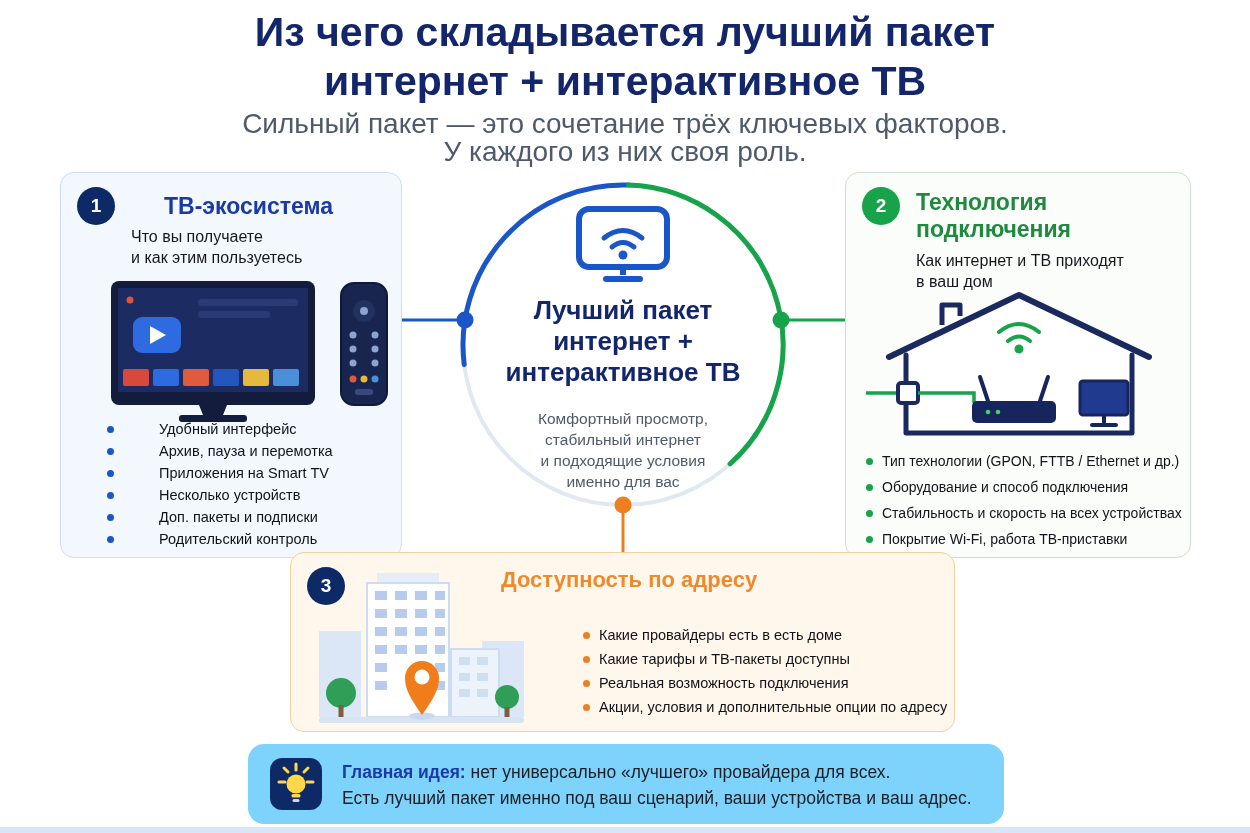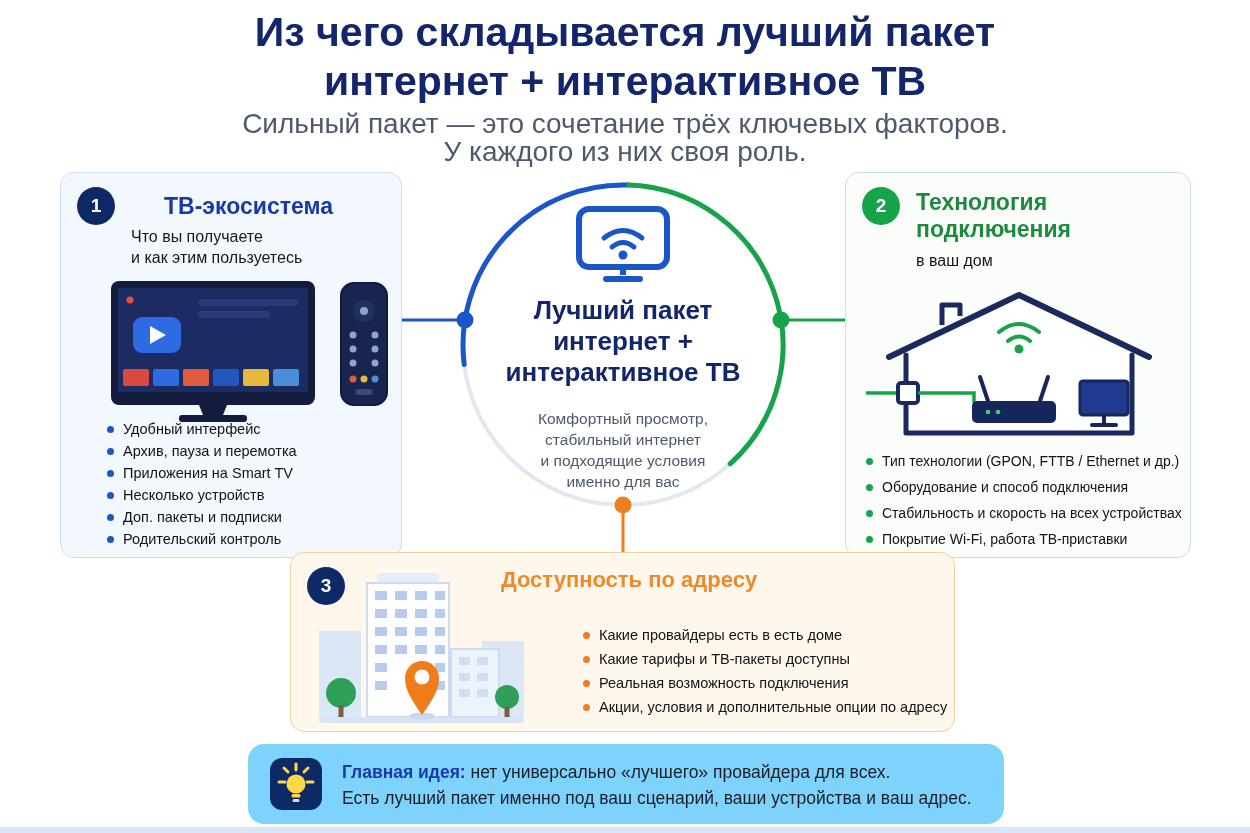--- a/index.html
+++ b/index.html
@@ -36,21 +36,21 @@
   .tv-sub   { left: 70px; top: 53px; }
   .tech-sub { left: 70px; top: 77px; }
   .addr-sub { left: 210px; top: 46px; font-size: 15px; }
   .illus { position: absolute; }
   .tv-illus    { left: 42px; top: 104px; }
   .house-illus { left: 18px; top: 116px; }
   .bldg-illus  { left: 28px; top: 12px; }
   
   ul.bullets { list-style: none; margin: 0; padding: 0; position: absolute; }
   .bullets li { display: flex; align-items: flex-start; font-size: 14.5px; color: #101317; line-height: 16px; }
-  .tv-bullets   { left: 46px;  top: 248px; }  .tv-bullets li   { margin-bottom: 6px; }
+  .tv-bullets   { left: 46px;  top: 248px; }  .tv-bullets li   { margin-bottom: 6px; gap: 36px; }
   .tech-bullets { left: 20px;  top: 280px; }  .tech-bullets li { margin-bottom: 10px; font-size: 14px; text-align: center; }
   .addr-bullets { left: 292px; top: 74px; }   .addr-bullets li { margin-bottom: 8px; }
   .dot { width: 7px; height: 7px; border-radius: 50%; flex: 0 0 auto; margin: 5px 9px 0 0; }
   .dot-blue   { background: #1a56c8; }
   .dot-green  { background: #17a34a; }
   .dot-orange { background: #ee7f1e; }
   
   .connector-layer { position: absolute; left: 0; top: 0; pointer-events: none; }
   .center-box { position: absolute; left: 473px; top: 205px; width: 300px; text-align: center; }
   .center-title { font-size: 26px; font-weight: 800; color: #13266b; line-height: 31px; margin-top: 8px; }
@@ -160,20 +160,21 @@
     </ul>
   </div>
 
   <div class="card card-tech">
     <div class="badge badge-green">2</div>
     <div class="card-title tech-title">
       <div>Технология</div>
       <div>подключения</div>
     </div>
     <div class="card-sub tech-sub">
+      <div>Как интернет и ТВ приходят</div>
       <div>в ваш дом</div>
     </div>
     <svg class="illus house-illus" width="310" height="150" viewBox="0 0 310 150">
       <path d="M 42 62 L 155 9 L 268 62 L 268 144 L 42 144 Z" fill="#ffffff"></path>
       <path d="M 78 36 L 78 16 L 96 16 L 96 27" stroke="#1b2a5e" stroke-width="5" fill="#ffffff" stroke-linejoin="round"></path>
       <path d="M 25 68 L 155 6 L 285 68" stroke="#1b2a5e" stroke-width="6" fill="none" stroke-linecap="round" stroke-linejoin="round"></path>
       <path d="M 42 66 L 42 144 L 268 144 L 268 66" stroke="#1b2a5e" stroke-width="5" fill="none" stroke-linecap="round" stroke-linejoin="round"></path>
       <g>
         <circle cx="155" cy="60" r="4.5" fill="#17a34a"></circle>
         <path d="M 144 52 Q 155 43 166 52" stroke="#17a34a" stroke-width="4" fill="none" stroke-linecap="round"></path>

